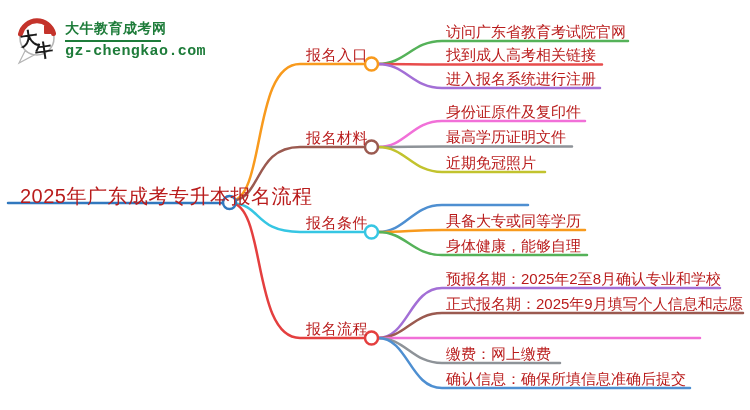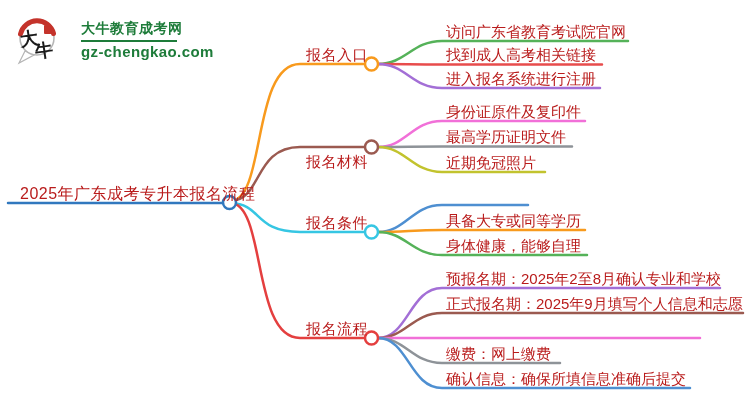--- a/index.html
+++ b/index.html
@@ -5,27 +5,27 @@
   html,body{margin:0;padding:0;background:#fff;}
   .stage{
     position:relative;width:750px;height:410px;background:#ffffff;
     overflow:hidden;font-family:"Liberation Sans",sans-serif;
   }
   .wires{position:absolute;left:0;top:0;width:750px;height:410px;}
   .lbl{
     position:absolute;color:#b91c1c;white-space:nowrap;line-height:1.15;
     font-family:"Liberation Sans",sans-serif;
   }
-  .root-lbl{font-size:16px;letter-spacing:.5px;}
+  .root-lbl{font-size:20px;letter-spacing:.5px;}
   .branch-lbl{font-size:15px;letter-spacing:.5px;}
   .leaf-lbl{font-size:15px;}
   
   .logo{position:absolute;left:16px;top:14px;display:flex;align-items:center;}
   .logo-mark{width:46px;height:52px;flex:0 0 auto;}
-  .logo-text{margin-left:19px;display:flex;flex-direction:column;}
+  .logo-text{margin-left:3px;display:flex;flex-direction:column;font-family:Liberation Mono, monospace;}
   .site-name{font-size:14px;font-weight:bold;color:#1e7c3a;letter-spacing:.5px;}
   .logo-divider{height:2px;background:#1e7c3a;margin:2px 0 1px 0;width:96px;}
   .site-domain{font-size:15px;font-weight:bold;color:#1e7c3a;letter-spacing:.4px;}
 </style>
 </head>
 <body>
 
 <div class="stage">
 
   <svg class="wires" viewBox="0 0 750 410">
@@ -60,21 +60,21 @@
       <circle cx="371.5" cy="64" r="6.5" fill="#fff" stroke="#f89a1d"></circle>
       <circle cx="371.5" cy="147" r="6.5" fill="#fff" stroke="#9b5a50"></circle>
       <circle cx="371.5" cy="232" r="6.5" fill="#fff" stroke="#36c6e3"></circle>
       <circle cx="371.5" cy="338" r="6.5" fill="#fff" stroke="#e43f3f"></circle>
     </g>
   </svg>
 
   <div class="lbl root-lbl" style="left:20px;top:185px;">2025年广东成考专升本报名流程</div>
 
   <div class="lbl branch-lbl" style="left:306px;top:46px;">报名入口</div>
-  <div class="lbl branch-lbl" style="left:306px;top:129px;margin-top:24px;">报名材料</div>
+  <div class="lbl branch-lbl" style="left:306px;top:129px;">报名材料</div>
   <div class="lbl branch-lbl" style="left:306px;top:214px;">报名条件</div>
   <div class="lbl branch-lbl" style="left:306px;top:320px;">报名流程</div>
 
   <div class="lbl leaf-lbl" style="left:446px;top:23px;">访问广东省教育考试院官网</div>
   <div class="lbl leaf-lbl" style="left:446px;top:46px;">找到成人高考相关链接</div>
   <div class="lbl leaf-lbl" style="left:446px;top:70px;">进入报名系统进行注册</div>
 
   <div class="lbl leaf-lbl" style="left:446px;top:103px;">身份证原件及复印件</div>
   <div class="lbl leaf-lbl" style="left:446px;top:154px;">近期免冠照片</div>
   <div class="lbl leaf-lbl" style="left:446px;top:128px;">最高学历证明文件</div>

